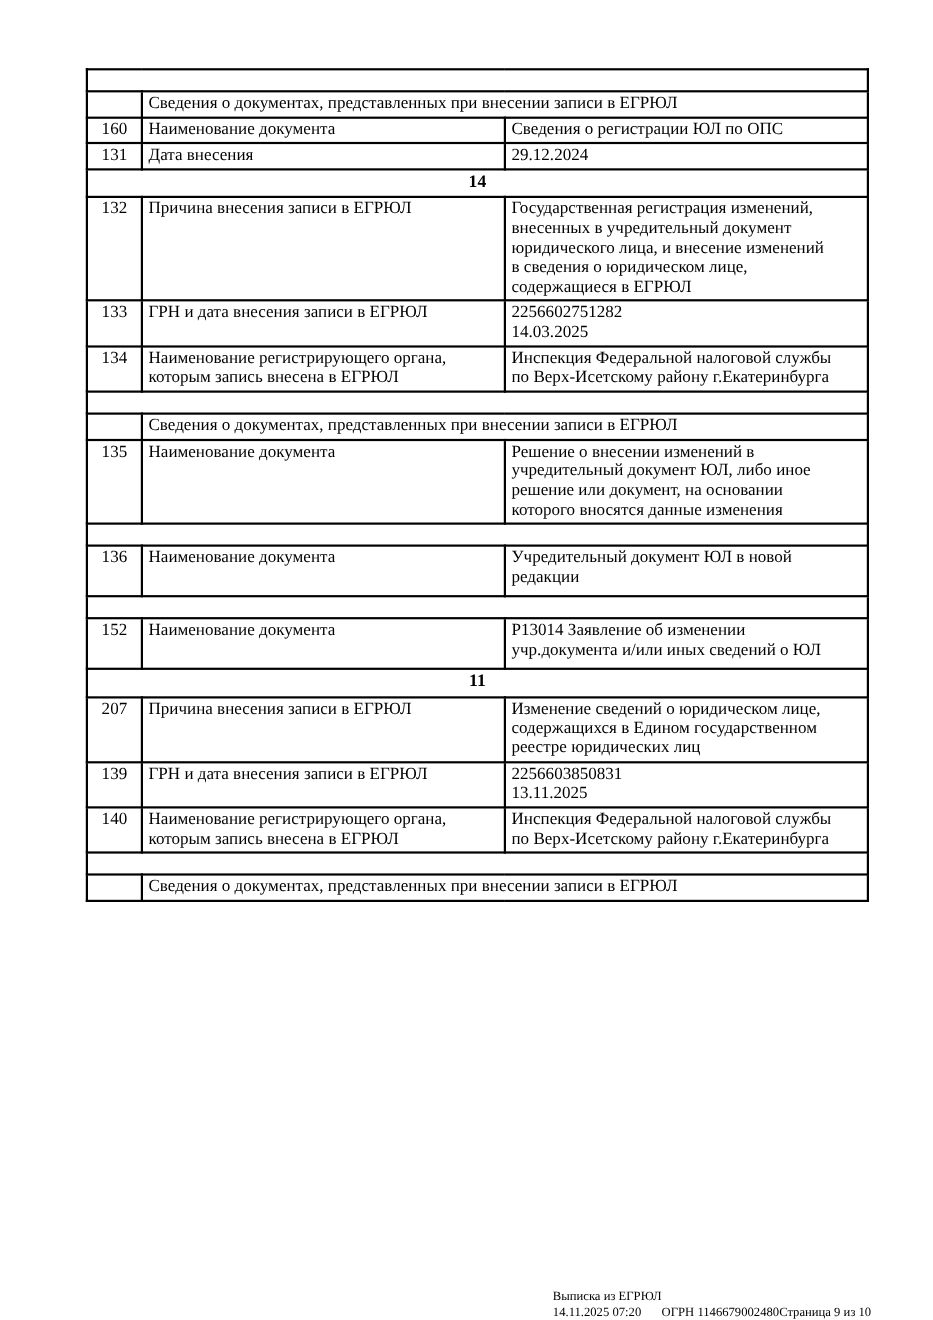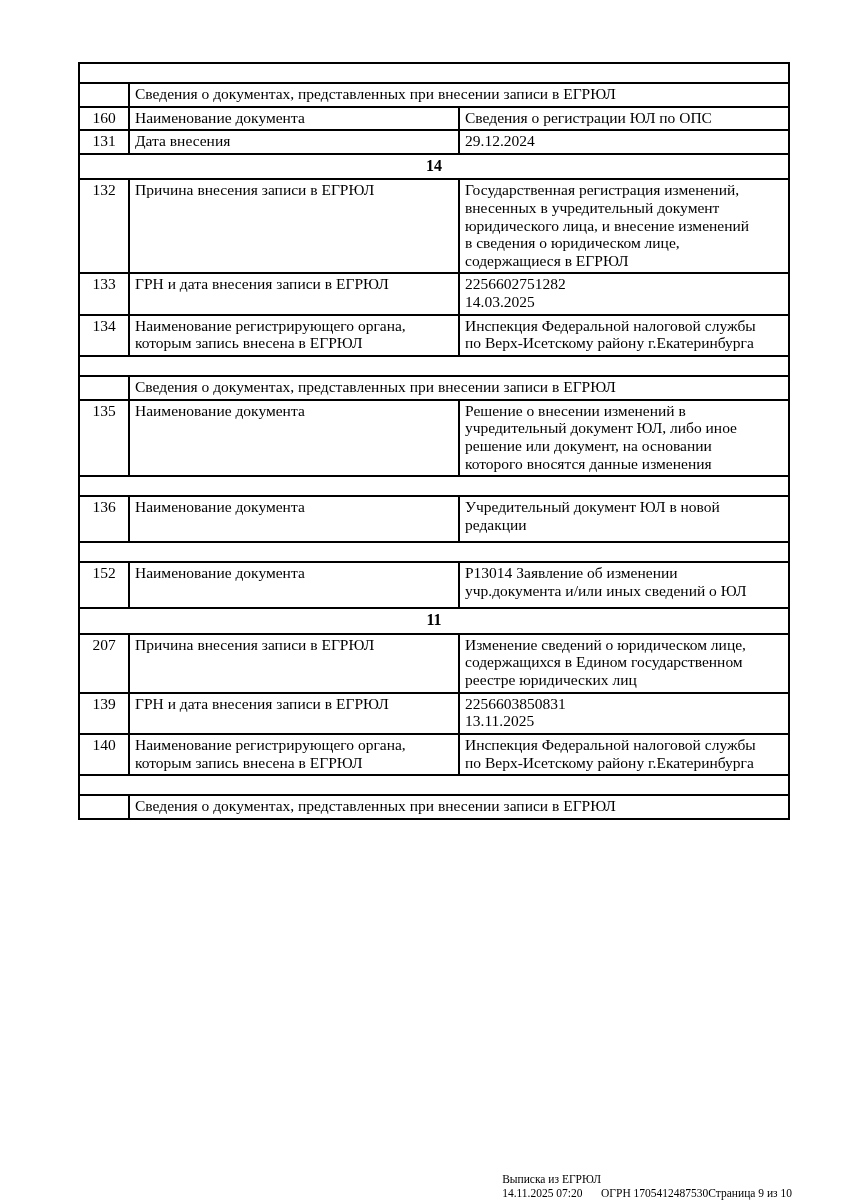--- a/index.html
+++ b/index.html
@@ -178,17 +178,17 @@
         <td class="hdr" colspan="2">Сведения о документах, представленных при внесении записи в ЕГРЮЛ</td>
       </tr>
     </tbody>
   </table>
 
   <div class="footer">
     <div class="footer-left">
       <div>Выписка из ЕГРЮЛ</div>
       <div>14.11.2025 07:20</div>
     </div>
-    <div class="footer-center">ОГРН 1705412487530</div>
+    <div class="footer-center">ОГРН 1146679002480</div>
     <div class="footer-right">Страница 9 из 10</div>
   </div>
 
 </div>
 
 </body></html>

